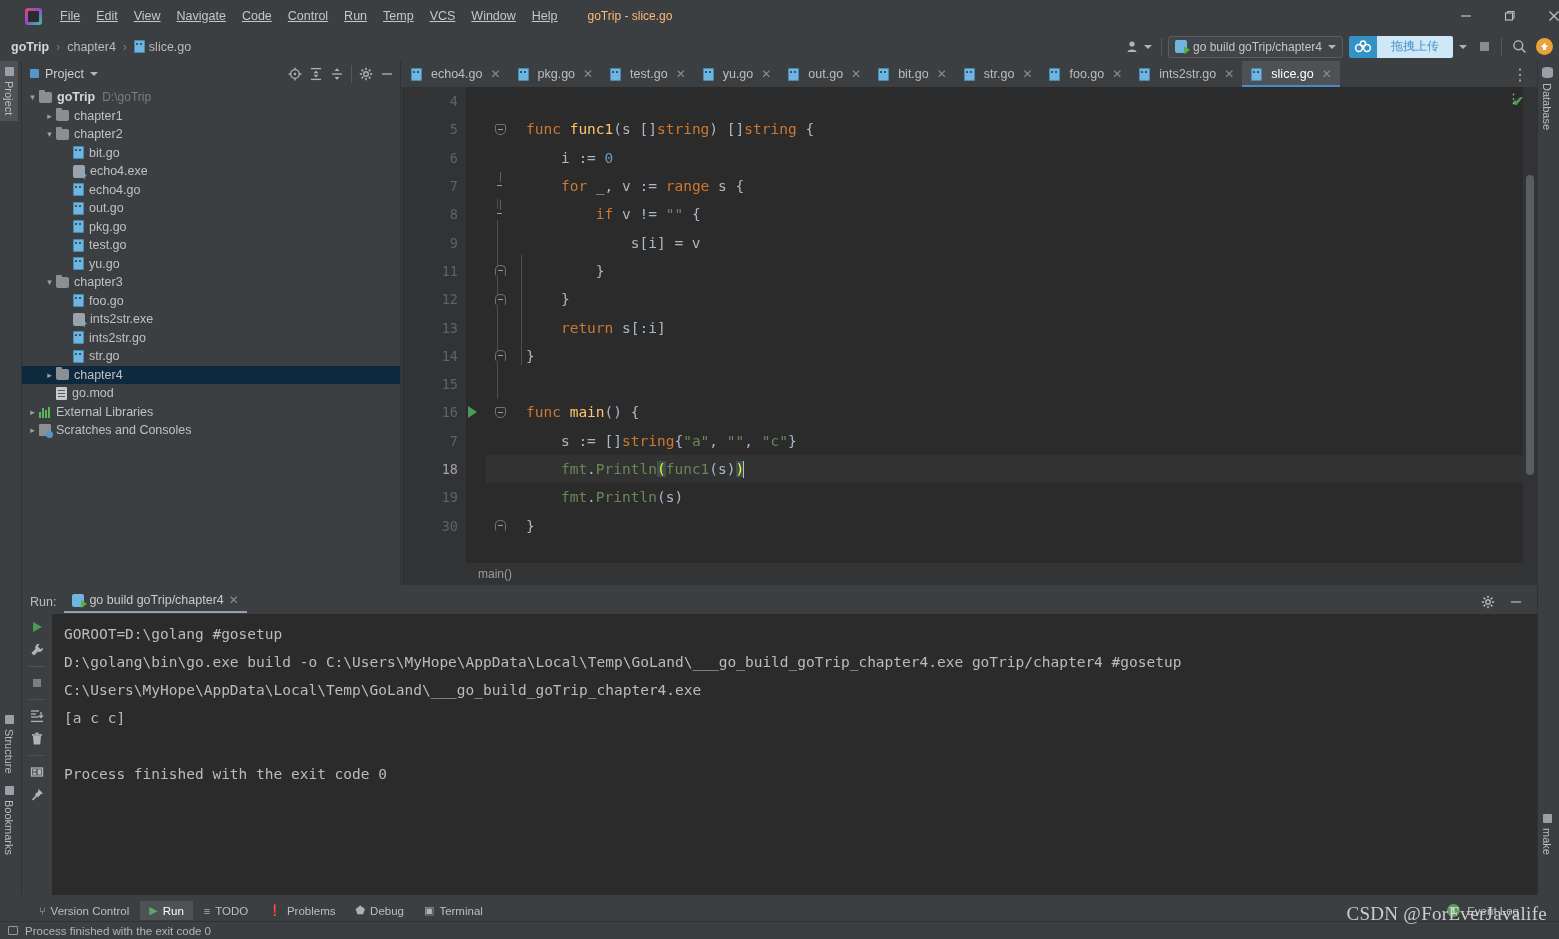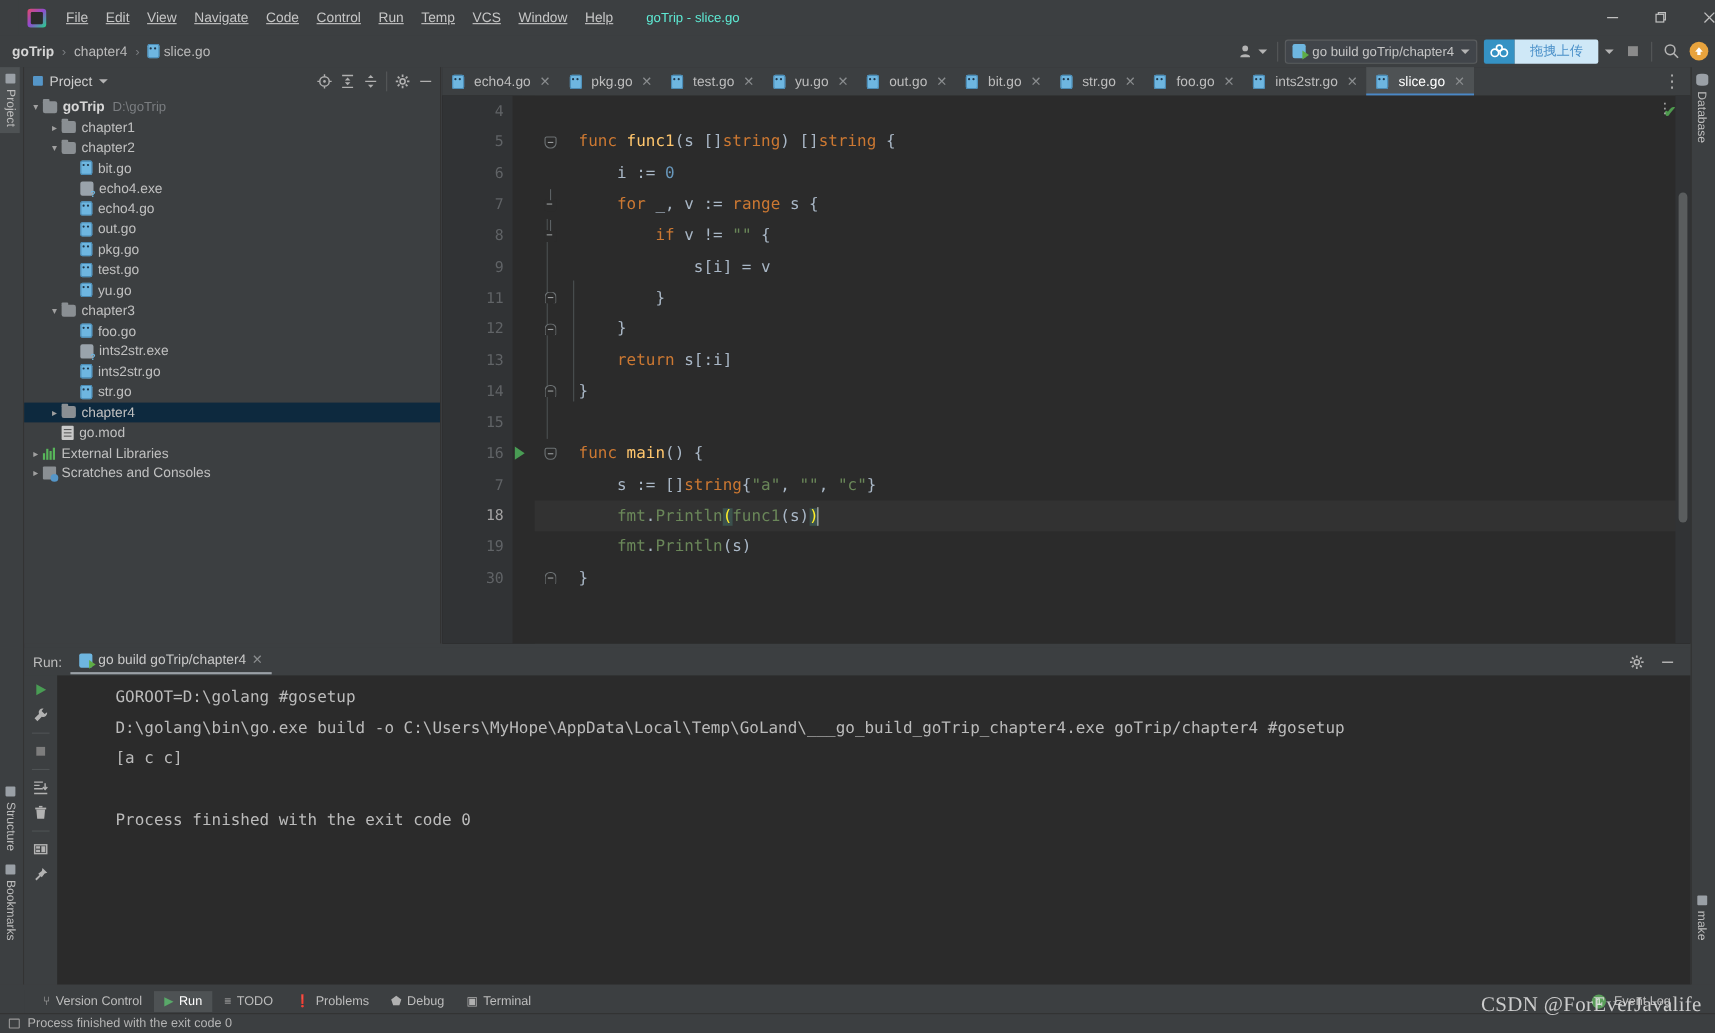--- a/index.html
+++ b/index.html
@@ -27,21 +27,21 @@
     content:""; position:absolute; left:3px; top:3px; width:11px; height:11px;
     background:#2b2b2b; border-radius:1px;
   }
   .menubar { display: flex; align-items: center; gap: 0px; }
   .menu-item {
     font-size: 12.5px; color: #c6c6c6; padding: 3px 8px; cursor: default;
     white-space: nowrap;
   }
   .menu-item u { text-decoration: underline; }
   .win-title {
-    font-size: 12px; color: #5eead4; margin-left: 22px; white-space: nowrap;
+    font-size: 12px; color: #fdba74; margin-left: 22px; white-space: nowrap;
   }
   .win-controls {
     position: absolute; right: 0; top: 0; height: 32px;
     display: flex; align-items: center;
   }
   .win-btn {
     width: 44px; height: 32px; display: flex; align-items: center;
     justify-content: center; color: #c0c0c0;
   }
 
@@ -297,21 +297,21 @@
   .console-tools {
     width: 30px; background: #3c3f41; display: flex; flex-direction: column;
     align-items: center; padding-top: 6px; gap: 9px;
   }
   .ct-sep { width: 16px; height: 1px; background: #4f5355; }
   .console {
     flex: 1; background: #2b2b2b; font-family: "DejaVu Sans Mono", monospace;
     font-size: 14.5px; color: #bbbbbb; padding: 6px 0 0 12px;
     line-height: 28px; overflow: hidden; position: relative;
   }
-  .cons-line { white-space: pre; margin-left: 41px; }
+  .cons-line { white-space: pre; }
 
   
   .rightstrip {
     position: absolute; right: 0; top: 61px; width: 22px; height: 834px;
     background: #3c3f41; border-left: 1px solid #323232;
   }
   .rs-top { position: absolute; top: 0; left: 0; width: 22px; }
   .rs-bottom { position: absolute; bottom: 34px; left: 0; width: 22px; }
   .db-ico {
     width: 11px; height: 11px; background: #9aa0a6; border-radius: 40% / 25%; flex:none;
@@ -790,20 +790,21 @@
             <span class="gicon">
               <span class="foldm end"></span>
             </span>
             <span class="ctext"><span class="pln">}</span></span>
           </div>
         </div>
       <div class="ed-right-strip"></div>
       <div class="ed-scrollbar"></div>
       <div class="ok-check">✔</div>
       <div style="position:absolute;right:16px;top:4px;color:#b0b0b0;font-size:13px;letter-spacing:1px">⋮</div>
+      <div class="bcrumb">main()</div>
     </div>
   </div>
 
   <div class="runpanel">
     <div class="run-header">
       <span class="run-label">Run:</span>
       <span class="run-tab">
         <span class="run-ico"></span>
         <span>go build goTrip/chapter4</span>
         <span class="x" style="color:#8a8d8f;font-size:12px">✕</span>
@@ -877,20 +878,21 @@
         </span>
         <span>
           <svg width="14" height="14" viewBox="0 0 14 14">
               <path d="M8.6 1 L13 5.4 L10.6 6.2 L8 9.5 L7 8.5 L3.2 12.4 L2 11.2 L5.8 7.4 L4.8 6.4 L8 3.8 Z" fill="#b2b2b2"></path>
             </svg>
         </span>
       </div>
       <div class="console" id="console-output">
           <div class="cons-line">GOROOT=D:\golang #gosetup</div>
           <div class="cons-line">D:\golang\bin\go.exe build -o C:\Users\MyHope\AppData\Local\Temp\GoLand\___go_build_goTrip_chapter4.exe goTrip/chapter4 #gosetup</div>
+          <div class="cons-line">C:\Users\MyHope\AppData\Local\Temp\GoLand\___go_build_goTrip_chapter4.exe</div>
           <div class="cons-line">[a c c]</div>
           <div class="cons-line">&nbsp;</div>
           <div class="cons-line">Process finished with the exit code 0</div>
         </div>
     </div>
   </div>
 
   <div class="rightstrip">
     <div class="rs-top">
       <div class="strip-tab">

